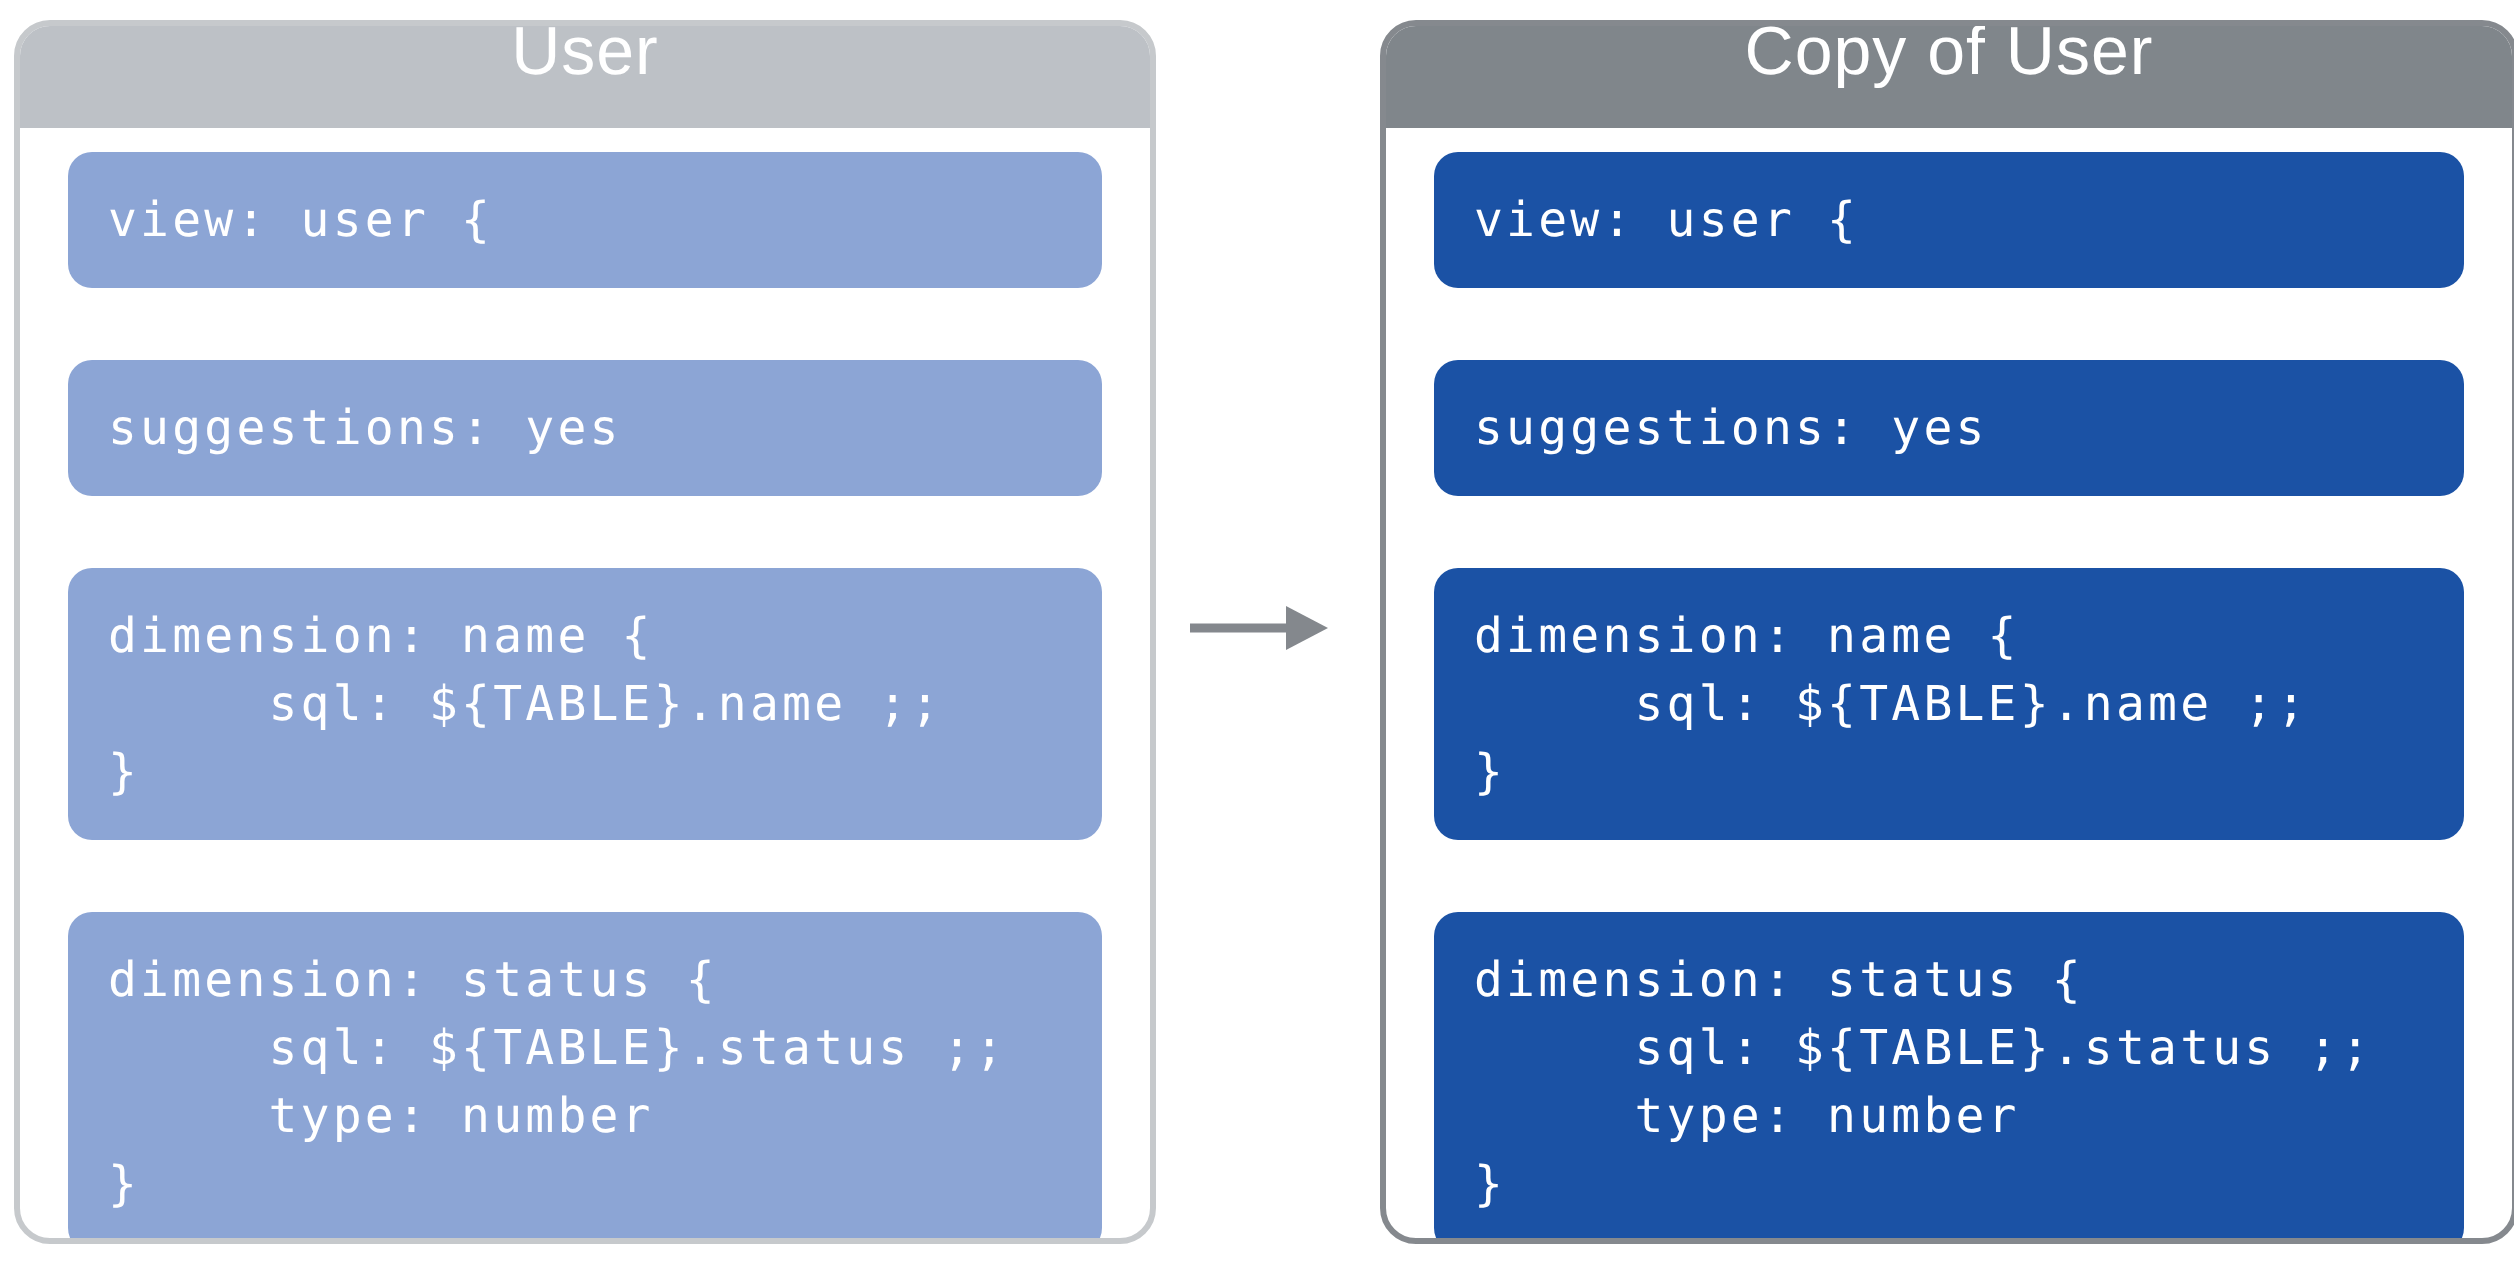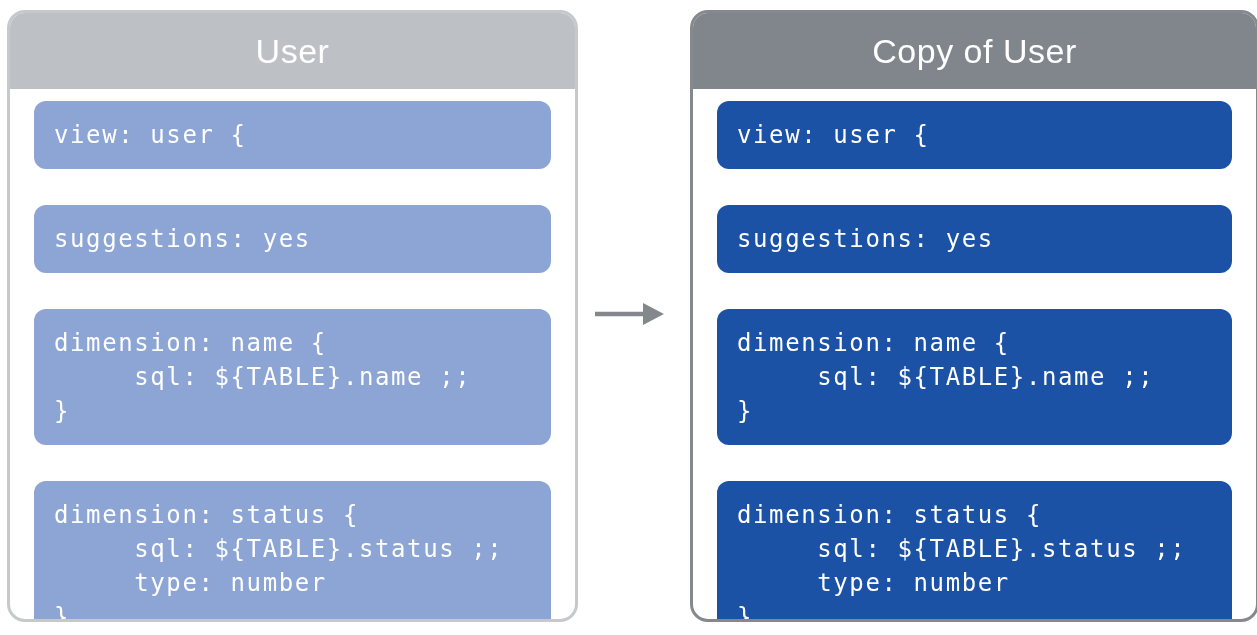--- a/index.html
+++ b/index.html
@@ -19,20 +19,21 @@
     position: absolute;
     top: 10px;
     height: 612px;
     background: #ffffff;
     border-radius: 18px;
     border: 3px solid transparent;
     box-sizing: border-box;
     overflow: hidden;
     display: flex;
     flex-direction: column;
+    justify-content: center;
   }
   .panel.source {
     left: 7px;
     width: 571px;
     border-color: var(--src-border);
   }
   .panel.copy {
     left: 678px;
     width: 569px;
     border-color: var(--copy-border);

